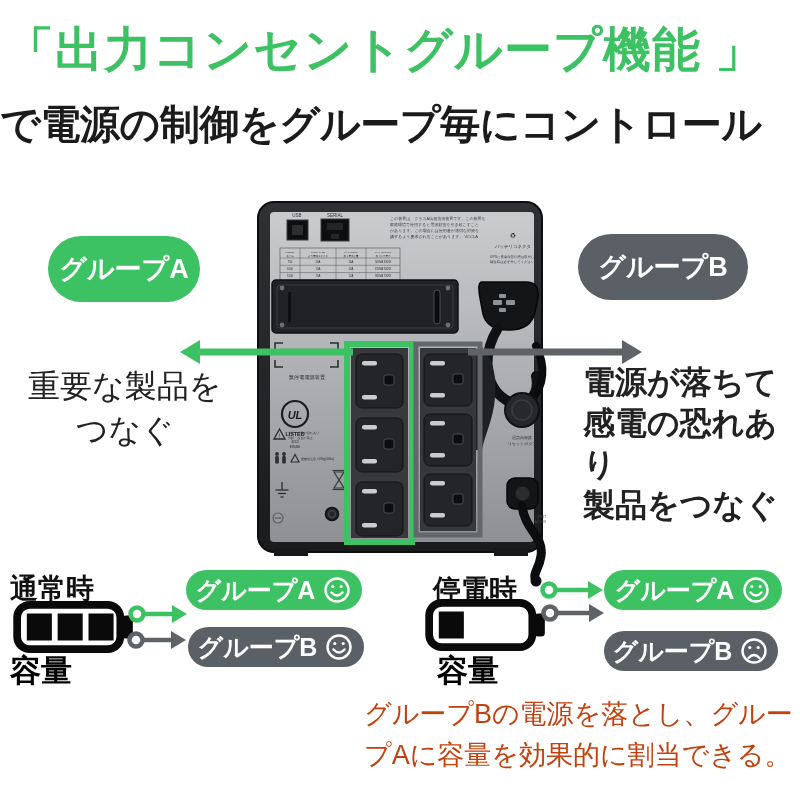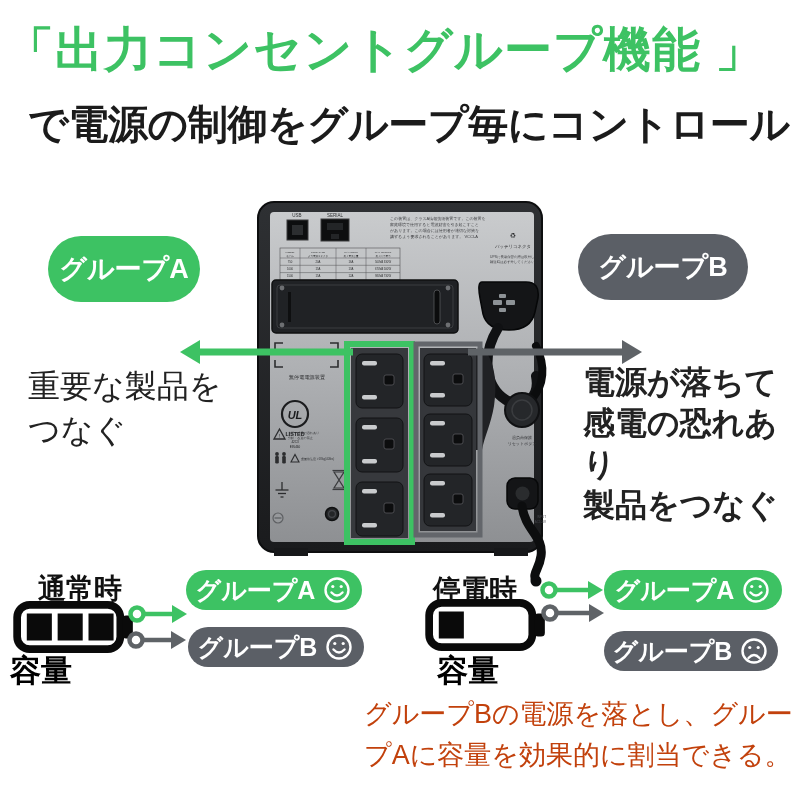--- a/index.html
+++ b/index.html
@@ -2,29 +2,29 @@
 <html><head>
 <meta charset="utf-8">
 <style>
   html,body{margin:0;padding:0;background:#fff;}
   body{width:800px;height:800px;position:relative;overflow:hidden;
        font-family:"Liberation Sans","DejaVu Sans",sans-serif;}
   .abs{position:absolute;}
   .nowrap{white-space:nowrap;text-align:right;}
   
   .title1{left:6px;top:18px;font-size:48px;font-weight:bold;color:#3dc263;letter-spacing:1px;}
-  .title2{left:0px;top:97px;font-size:40px;font-weight:bold;color:#1b1b1b;letter-spacing:-0.5px;padding-left:28px;}
+  .title2{left:0px;top:97px;font-size:40px;font-weight:bold;color:#1b1b1b;letter-spacing:-0.5px;}
   
   .badge{border-radius:33px;color:#fff;font-weight:bold;font-size:27px;
          display:flex;align-items:center;justify-content:center;}
   .badge-a{left:48px;top:236px;width:152px;height:66px;background:#3dc263;}
   .badge-b{left:578px;top:234px;width:170px;height:66px;background:#5b5f66;}
   
   .note{font-size:32px;color:#222;line-height:44px;}
-  .note-left{left:28px;top:364px;}
+  .note-left{left:28px;top:364px;text-align:center;}
   .note-right{left:583px;top:362px;line-height:41px;font-weight:bold;}
   
   .scen-label{font-size:28px;font-weight:bold;color:#111;}
   .cap-label{font-size:31px;font-weight:bold;color:#000000;}
   
   .pill{border-radius:21px;color:#fff;font-weight:bold;font-size:25px;
         display:flex;align-items:center;justify-content:center;gap:7px;}
   .pill.green{background:#3dc263;}
   .pill.gray{background:#5b5f66;}
   .face{display:block;}
@@ -264,21 +264,21 @@
 <div class="abs note note-left">
   <div>重要な製品を</div>
   <div>つなぐ</div>
 </div>
 <div class="abs note note-right">
   <div>電源が落ちて</div>
   <div>感電の恐れあり</div>
   <div>製品をつなぐ</div>
 </div>
 
-<div class="abs scen-label" style="left:10px;top:570px;margin-left:28px;">通常時</div>
+<div class="abs scen-label" style="left:10px;top:570px;">通常時</div>
 <svg class="abs" style="left:12px;top:600px;" width="126" height="54" viewBox="0 0 130 56">
   <rect x="5" y="5" width="107" height="46" rx="13" fill="#fff" stroke="#0a0a0a" stroke-width="8"></rect>
   <rect x="114" y="16" width="11" height="24" rx="4" fill="#0a0a0a"></rect>
   <rect class="cell" x="15" y="14" width="26" height="28" fill="#0a0a0a"></rect>
   <rect class="cell" x="47" y="14" width="26" height="28" fill="#0a0a0a"></rect>
   <rect class="cell" x="79" y="14" width="26" height="28" fill="#0a0a0a"></rect>
 </svg>
 <div class="abs cap-label" style="left:10px;top:650px;">容量</div>
 
 <svg class="abs" style="left:128px;top:601px;" width="62" height="26">

